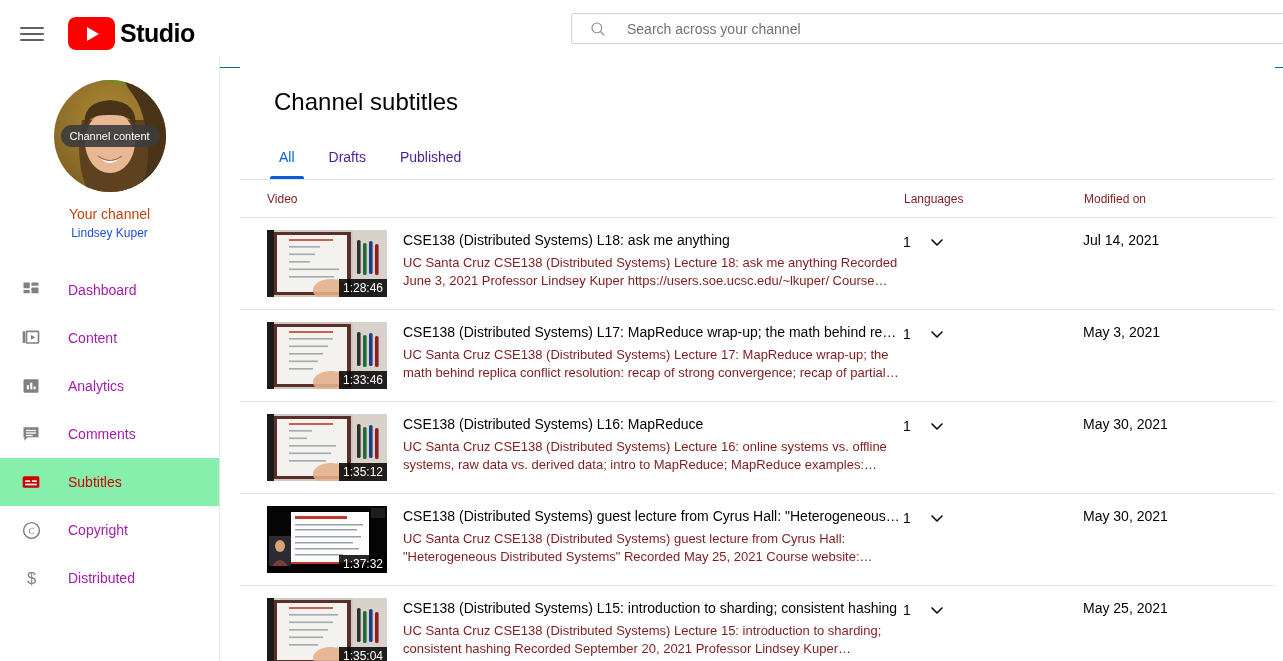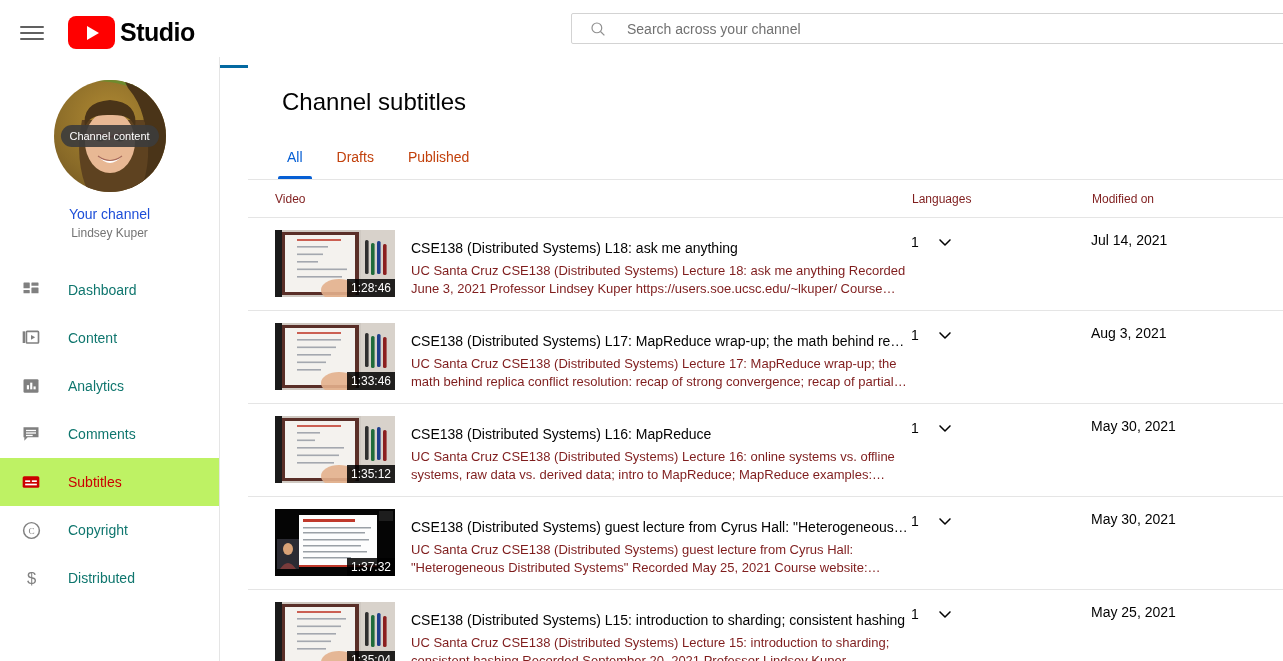--- a/index.html
+++ b/index.html
@@ -9,21 +9,21 @@
     background: #ffffff;
     font-family: "Liberation Sans", sans-serif;
     color: #030303;
   }
 
   
   .topbar {
     position: absolute; top: 0; left: 0;
     width: 1283px; height: 68px;
     background: #fff;
-    border-bottom: 3px solid #0369a1;
+    border-bottom: 1px solid #0369a1;
     display: flex; align-items: center;
   }
   .hamburger {
     width: 24px; height: 24px;
     margin-left: 20px;
     display: flex; flex-direction: column; justify-content: center; gap: 4px;
     cursor: pointer;
   }
   .hamburger span { display: block; width: 24px; height: 2px; background: #606060; border-radius: 1px; }
 
@@ -85,50 +85,50 @@
     left: 50%; top: 50%;
     transform: translate(-50%, -50%);
     background: rgba(60,60,60,0.9);
     color: #fff;
     font-size: 11px; font-weight: 500;
     padding: 5px 9px;
     border-radius: 13px;
     white-space: nowrap;
     z-index: 4;
   }
-  .your-channel { margin-top: 14px; font-size: 14px; font-weight: 500; color: #1d4ed8; }
-  .channel-name { margin-top: 4px; font-size: 12px; color: #737373; }
+  .your-channel { margin-top: 14px; font-size: 14px; font-weight: 500; color: #c2410c; }
+  .channel-name { margin-top: 4px; font-size: 12px; color: #1d4ed8; }
 
   .navlist { margin-top: 26px; }
   .navitem {
     height: 48px;
     display: flex; align-items: center;
     padding-left: 19px;
     cursor: pointer;
     color: #606060;
   }
   .navitem .ic { width: 24px; height: 24px; flex: none; display: flex; align-items: center; justify-content: center; }
-  .navitem .lbl { margin-left: 25px; font-size: 14px; font-weight: 500; color: #0f766e; white-space: nowrap; }
-  .navitem.active { background: #bef264; }
+  .navitem .lbl { margin-left: 25px; font-size: 14px; font-weight: 500; color: #a21caf; white-space: nowrap; }
+  .navitem.active { background: #86efac; }
   .navitem.active .lbl { color: #cc0000; }
 
   
   .main {
-    position: absolute; top: 57px; left: 248px;
+    position: absolute; top: 57px; left: 240px;
     width: 1035px; height: 604px;
     background: #fff;
     overflow: hidden;
   }
   .page-title {
     font-size: 24px; font-weight: 500; color: #030303;
     padding: 31px 0 0 34px;
   }
   .tabs { margin-top: 19px; padding-left: 22px; display: flex; height: 44px; }
   .tab {
-    font-size: 14px; font-weight: 500; color: #c2410c;
+    font-size: 14px; font-weight: 500; color: #4c1d95;
     padding: 0 17px; height: 44px;
     display: flex; align-items: center;
     cursor: pointer; position: relative;
     text-transform: none;
   }
   .tab.active { color: #065fd4; }
   .tab.active::after {
     content: ""; position: absolute;
     left: 8px; right: 8px; bottom: 0;
     height: 3px; background: #065fd4; border-radius: 2px 2px 0 0;
@@ -158,21 +158,21 @@
     width: 120px; height: 67px;
     flex: none; position: relative;
     background: #0f172a; overflow: hidden;
   }
   .dur {
     position: absolute; right: 0; bottom: 0;
     background: rgba(0,0,0,0.85);
     color: #fff; font-size: 12px; font-weight: 500;
     padding: 2px 4px;
   }
-  .vinfo { margin-left: 16px; width: 500px; margin-top: 8px; }
+  .vinfo { margin-left: 16px; width: 500px; }
   .vtitle {
     font-size: 14px; color: #030303;
     white-space: nowrap; overflow: hidden; text-overflow: ellipsis;
     line-height: 20px;
   }
   .vdesc {
     margin-top: 4px;
     font-size: 13px; color: #7f1d1d; line-height: 18px;
     display: -webkit-box; -webkit-line-clamp: 2; -webkit-box-orient: vertical;
     overflow: hidden;
@@ -405,21 +405,21 @@
     <div class="vinfo">
       <div class="vtitle">CSE138 (Distributed Systems) L17: MapReduce wrap-up; the math behind replica …</div>
       <div class="vdesc">UC Santa Cruz CSE138 (Distributed Systems) Lecture 17: MapReduce wrap-up; the math behind replica conflict resolution: recap of strong convergence; recap of partial orders;…</div>
     </div>
     <div class="langcell">
       <span>1</span>
       <svg class="chev" viewBox="0 0 24 24">
         <path d="M6 9.5 L12 15.5 L18 9.5" fill="none" stroke="#030303" stroke-width="1.8" stroke-linecap="round" stroke-linejoin="round"></path>
       </svg>
     </div>
-    <div class="modcell">Aug 3, 2021</div>
+    <div class="modcell">May 3, 2021</div>
   </div>
       <div class="row">
     <div class="thumb">
       <svg class="wb" viewBox="0 0 120 67" preserveAspectRatio="none">
     <rect width="120" height="67" fill="#cfc9c2"></rect>
     <rect x="6" y="2" width="78" height="63" fill="#5a2f28"></rect>
     <rect x="10" y="5" width="70" height="57" fill="#f4f2ee"></rect>
     <rect x="22" y="9" width="44" height="2" fill="#c0392b" opacity="0.8"></rect>
     <rect x="22" y="16" width="23" height="1.6" fill="#8a8f99" opacity="0.75"></rect>
             <rect x="22" y="23.5" width="18" height="1.6" fill="#8a8f99" opacity="0.75"></rect>

